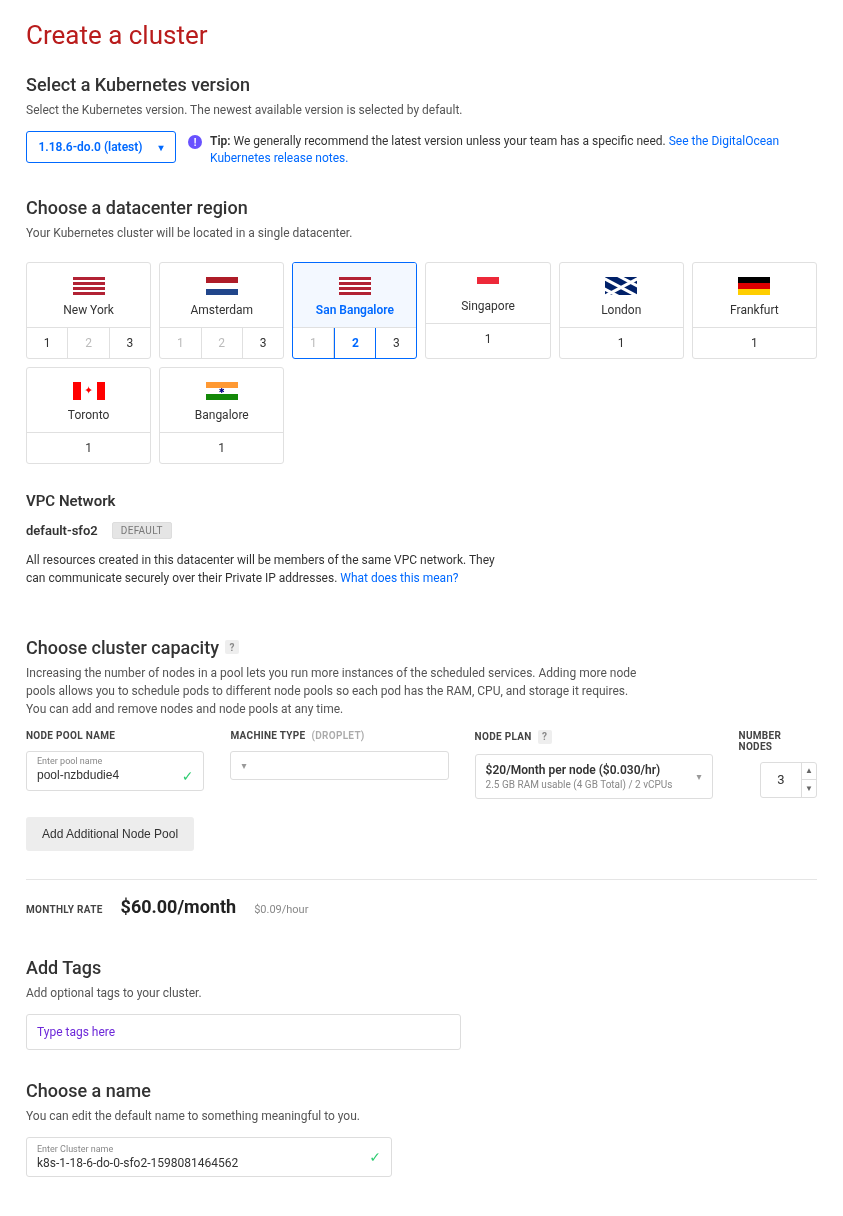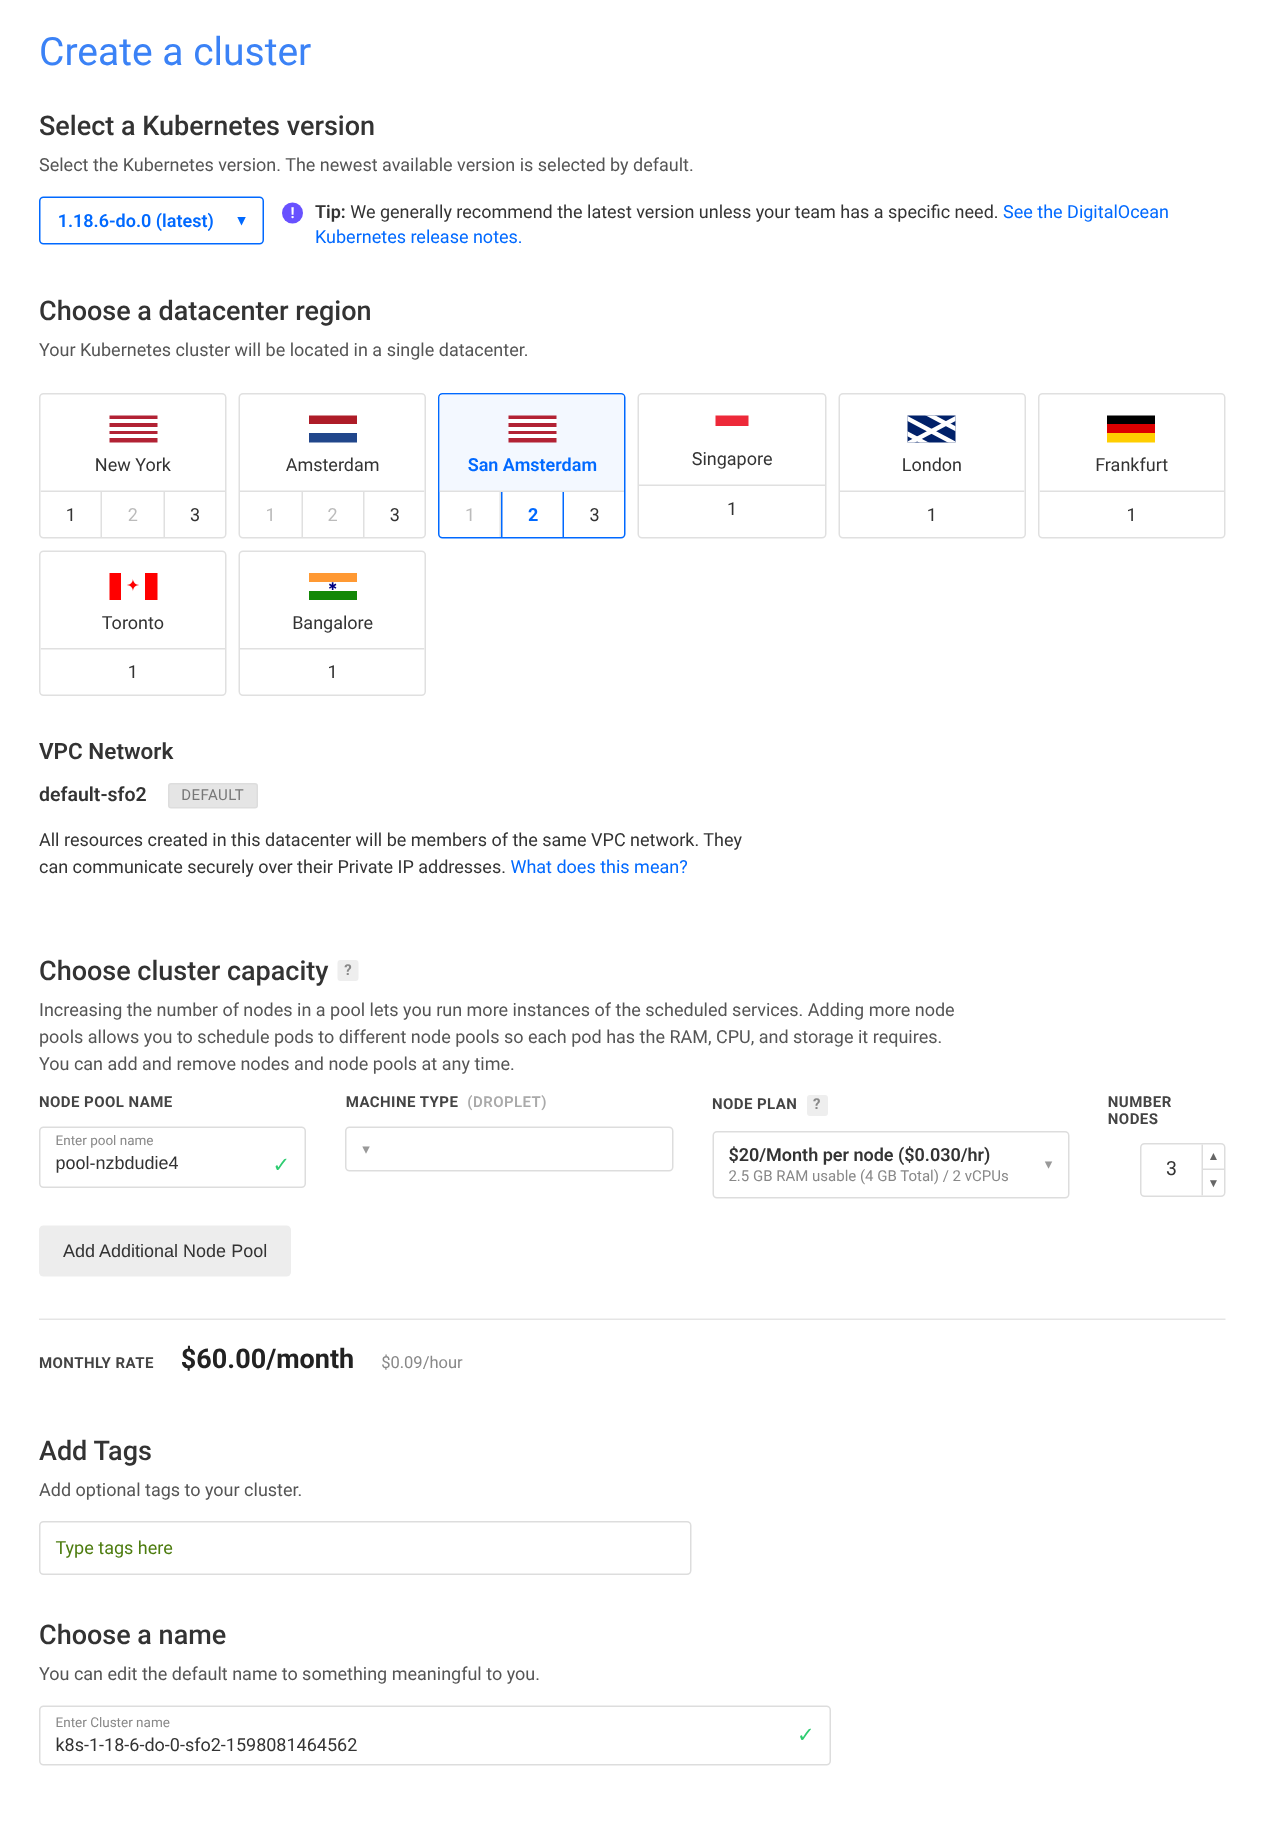--- a/index.html
+++ b/index.html
@@ -4,21 +4,21 @@
 <style>
   * { box-sizing: border-box; margin: 0; padding: 0; }
   body {
     font-family: -apple-system, BlinkMacSystemFont, "Segoe UI", Roboto, Helvetica, Arial, sans-serif;
     background: #fff;
     color: #333;
     padding: 20px 26px 40px 26px;
     width: 843px;
     font-size: 13px;
   }
-  h1 { font-size: 26px; font-weight: 400; color: #3b82f6; margin-bottom: 24px; }
+  h1 { font-size: 26px; font-weight: 400; color: #b91c1c; margin-bottom: 24px; }
   h2 { font-size: 18px; font-weight: 500; color: #333; margin-bottom: 6px; }
   h2.tight { margin-top: 30px; }
   .subtext { font-size: 12px; color: #555; margin-bottom: 12px; line-height: 1.5; }
   .version-row { display: flex; align-items: flex-start; gap: 12px; margin-bottom: 24px; }
   .version-select {
     border: 1px solid #0069ff; color: #0069ff; font-weight: 600;
     padding: 8px 10px; width: 150px; border-radius: 3px; font-size: 12px;
     display: flex; justify-content: center; align-items: center; gap: 16px;
     cursor: pointer;
   }
@@ -99,22 +99,22 @@
   .add-pool-btn {
     margin-top: 18px; background:#ededed; color:#333; font-size:12px;
     padding: 10px 16px; border:none; border-radius:3px; cursor:pointer;
   }
   hr.sep { border:none; border-top:1px solid #e5e5e5; margin: 28px 0 16px 0; }
   .rate-row { display:flex; align-items:baseline; gap:18px; }
   .rate-label { font-size:10px; font-weight:700; letter-spacing:0.3px; color:#444; }
   .rate-main { font-size:18px; font-weight:700; color:#222; }
   .rate-sub { font-size:11px; color:#888; }
 
-  .tags-input { border:1px solid #ddd; border-radius:3px; padding:10px; width:435px; font-size:12px; color:#4d7c0f; cursor:text; }
-  .name-input-wrap { border:1px solid #ddd; border-radius:3px; padding:6px 10px 6px 10px; width:528px; display:flex; align-items:center; justify-content:space-between; position:relative; }
+  .tags-input { border:1px solid #ddd; border-radius:3px; padding:10px; width:435px; font-size:12px; color:#6d28d9; cursor:text; }
+  .name-input-wrap { border:1px solid #ddd; border-radius:3px; padding:6px 10px 6px 10px; width:366px; display:flex; align-items:center; justify-content:space-between; position:relative; }
   .name-input-wrap .tiny-label { font-size:9px; color:#888; }
   .name-input-wrap .val { font-size:12px; color:#333; margin-top:2px; }
   .name-input-wrap .col-inner { display:flex; flex-direction:column; }
 </style>
 </head>
 <body>
 
 
 
 <h1>Create a cluster</h1>
@@ -157,21 +157,21 @@
       </div>
       <div class="region-sub">
         <div class="cell disabled">1</div>
         <div class="cell disabled">2</div>
         <div class="cell">3</div>
       </div>
     </div>
     <div class="region-card selected">
       <div class="region-top">
         <span class="flag flag-us"></span>
-        <span class="region-name">San Amsterdam</span>
+        <span class="region-name">San Bangalore</span>
       </div>
       <div class="region-sub">
         <div class="cell disabled">1</div>
         <div class="cell active">2</div>
         <div class="cell">3</div>
       </div>
     </div>
     <div class="region-card">
       <div class="region-top">
         <span class="flag flag-sg"></span>

